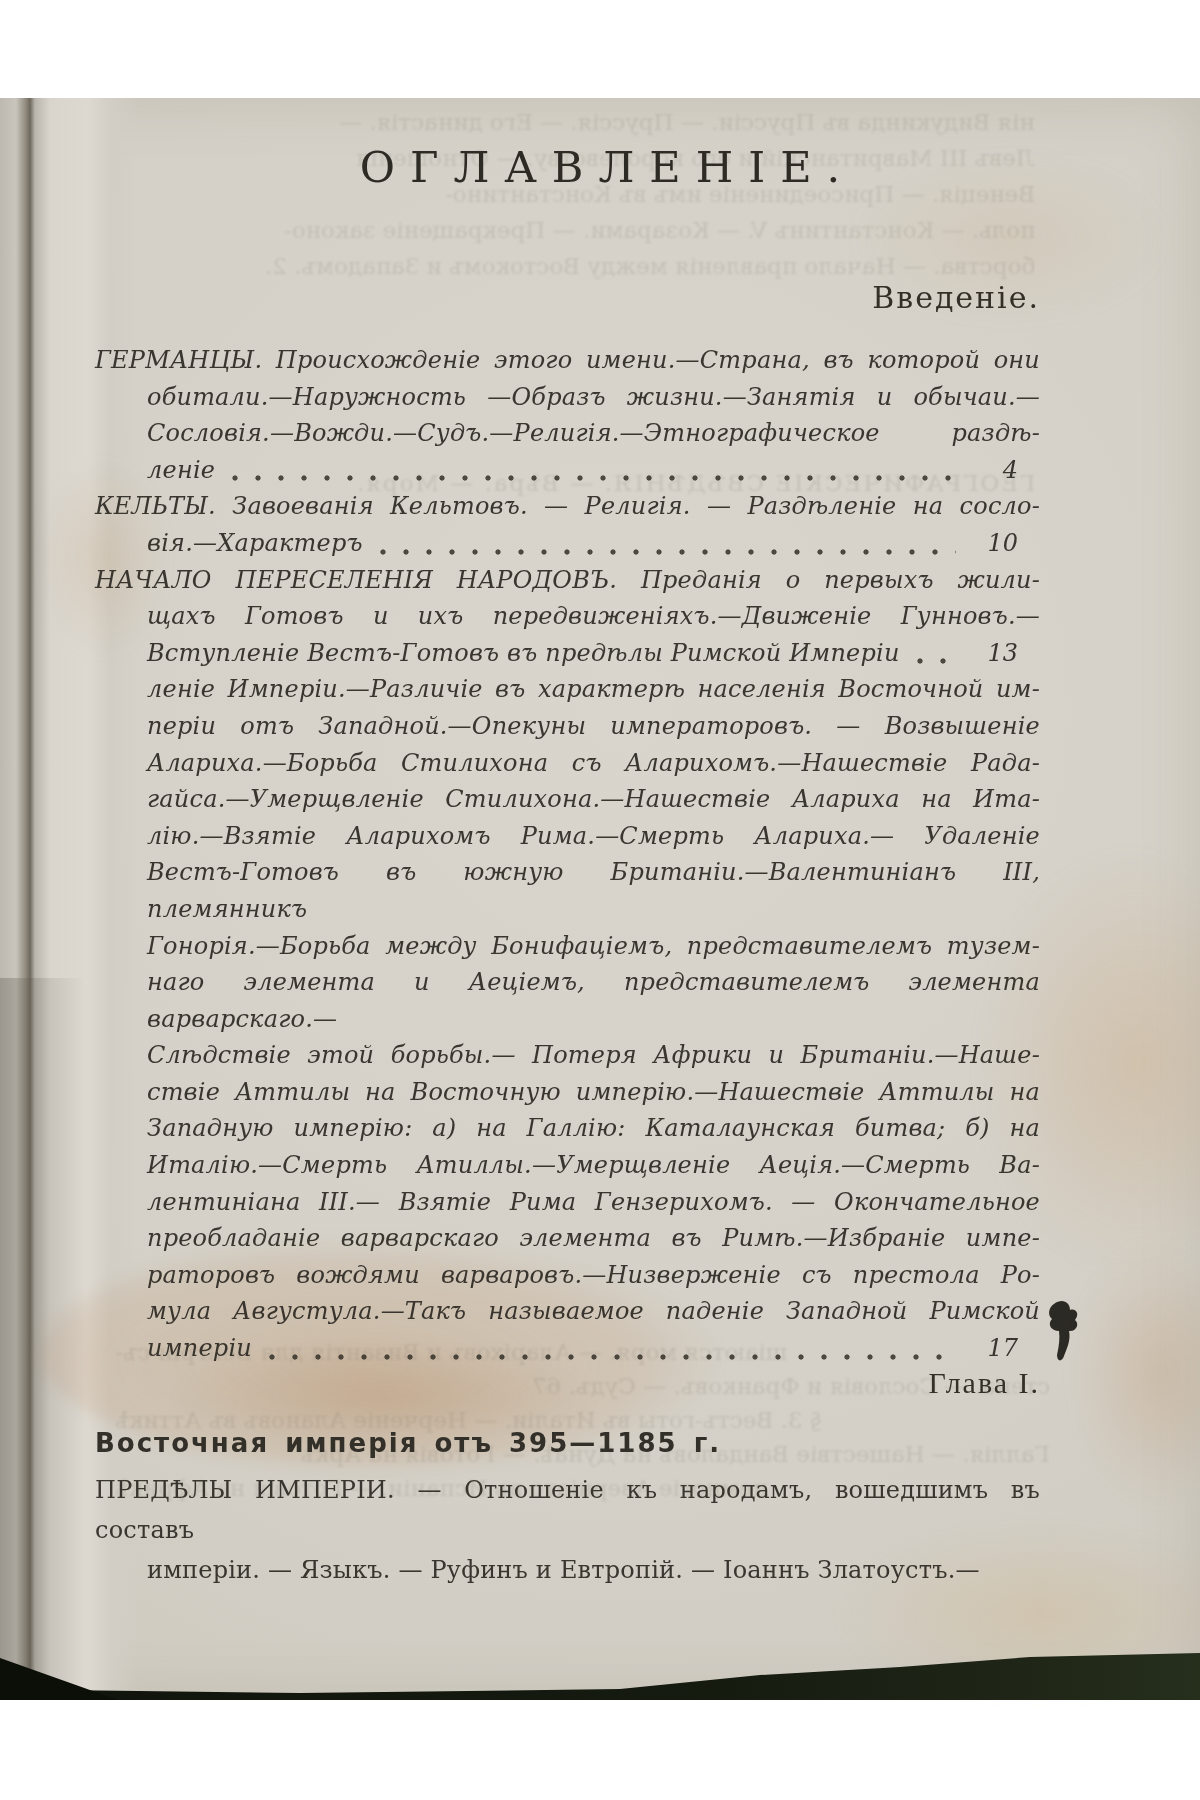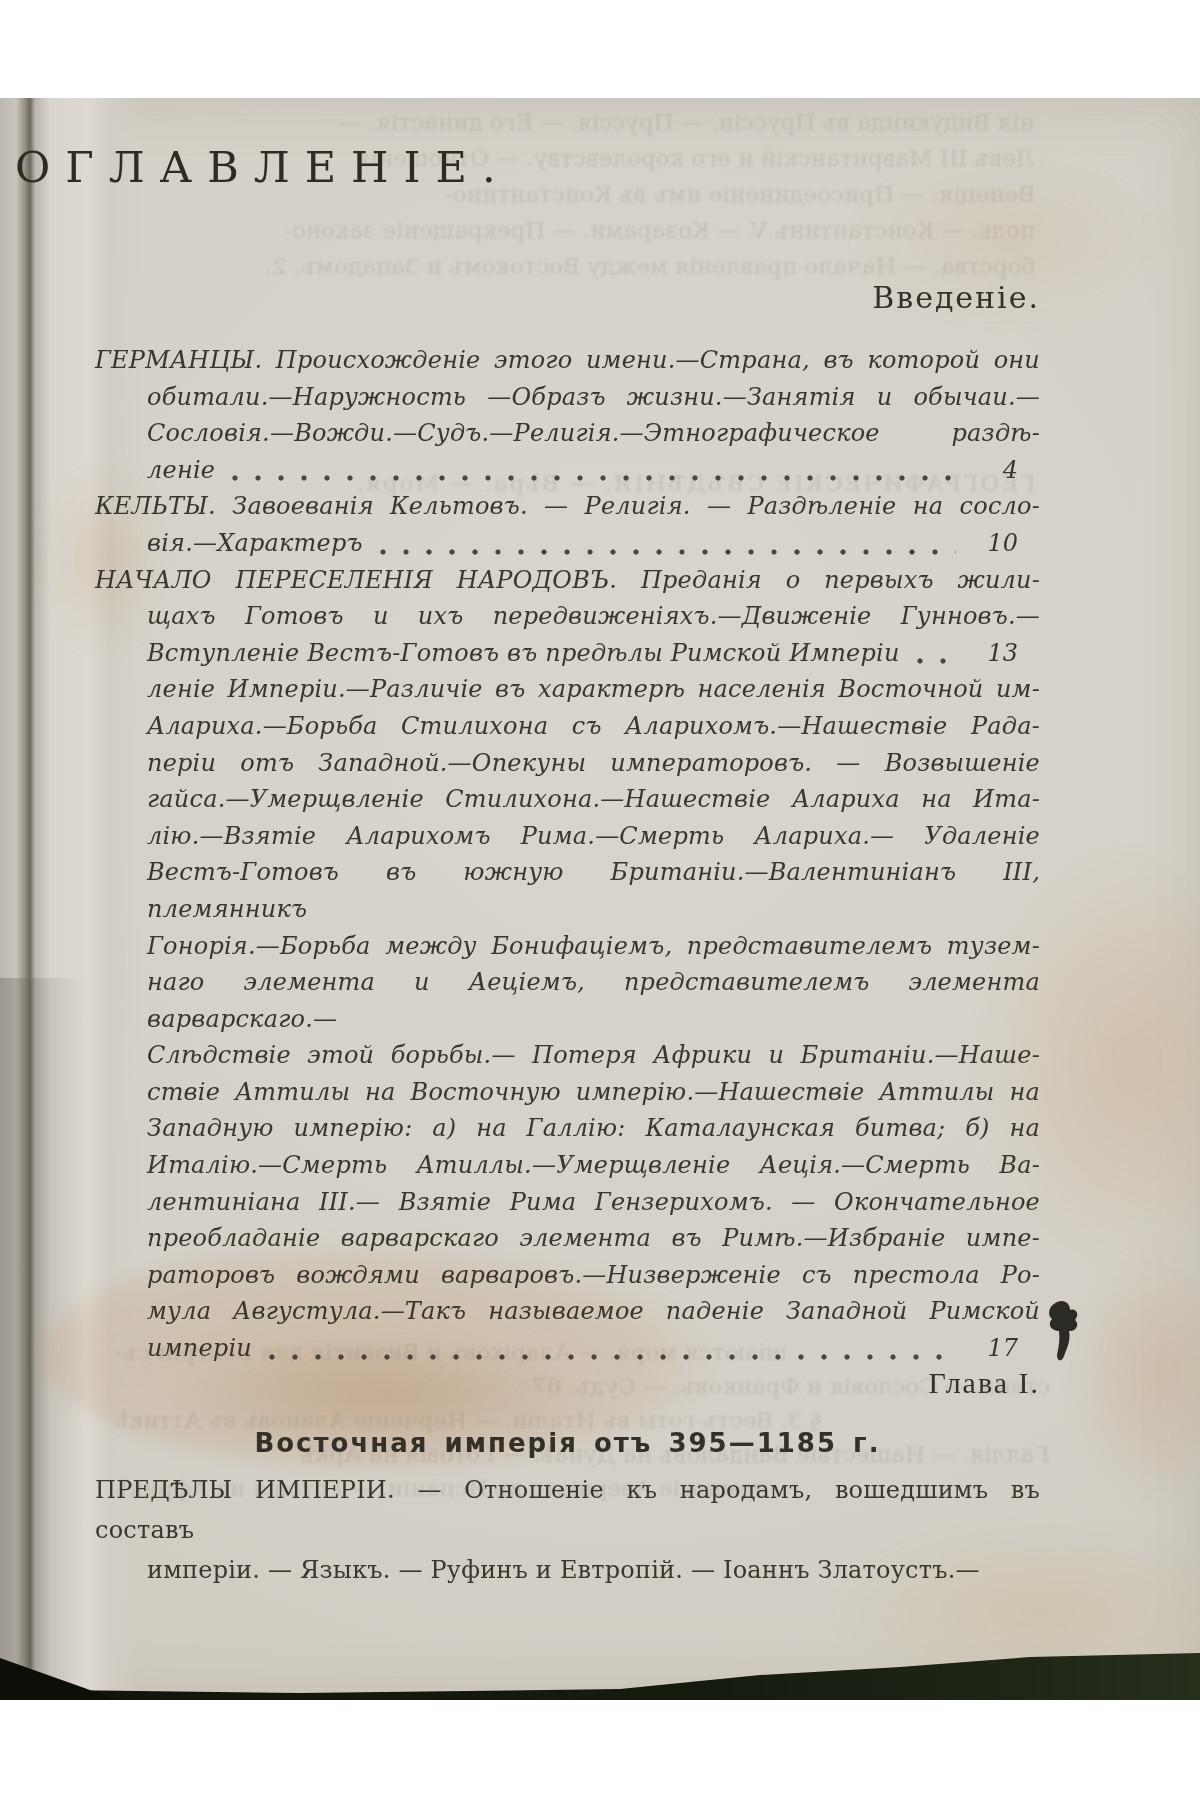--- a/index.html
+++ b/index.html
@@ -33,37 +33,37 @@
   #stE {left:38px;  top:360px; width:130px;height:200px;filter:blur(8px);
         background:radial-gradient(ellipse at 50% 50%, rgba(190,150,105,.20), rgba(190,150,105,0) 70%);}
   
   #band{left:0;top:1545px;width:1200px;height:57px;
         background:linear-gradient(90deg,#10140c,#161b10 60%,#1f2617 85%,#262e1c);
         clip-path:polygon(0 34px,60px 47px,300px 50px,620px 46px,760px 32px,900px 24px,1030px 14px,1200px 10px,1200px 57px,0 57px);}
   #wedge{left:0;top:1560px;width:118px;height:42px;background:#0c0e08;
         clip-path:polygon(0 0,0 42px,118px 42px);}
   
   .ink{color:rgba(45,42,35,.93);}
-  #title{position:absolute;left:0;top:44px;width:100%;
+  #title{position:absolute;left:0;top:44px;width:100%;text-align:center;
          font-size:43px;letter-spacing:15px;text-indent:15px;color:#2e2b25;}
   #vved {position:absolute;left:95px;right:160px;top:182px;text-align:right;
          font-size:30px;letter-spacing:2px;color:#343028;}
   #tocMain{position:absolute;left:95px;right:160px;top:244px;font-size:24px;line-height:36.6px;font-style:italic;}
   .tl{white-space:normal;}
   .tl .tl-text{letter-spacing:.2px;}
   .ind{padding-left:52px;}
   .just{text-align:justify;text-align-last:justify;}
   .lrow{display:flex;align-items:flex-start;}
   .leader{flex:1;height:6px;align-self:flex-end;margin:0 4px 7px 12px;
           background-image:radial-gradient(circle at 8px 3px, rgba(52,48,40,.85) 2.2px, rgba(0,0,0,0) 3px);
           background-size:23px 6px;background-repeat:repeat-x;}
   .pagenum{width:58px;text-align:right;padding-right:22px;flex:0 0 auto;}
   #chapter{position:absolute;left:95px;right:160px;top:1268px;text-align:right;
            font-size:30px;letter-spacing:2px;color:#343028;font-family:Liberation Serif, serif;}
-  #chapsub{position:absolute;left:95px;right:160px;top:1330px;text-align:center;
+  #chapsub{position:absolute;left:95px;right:160px;top:1330px;text-align:left;
            font-family:"DejaVu Sans", sans-serif;font-weight:bold;font-size:26px;
            letter-spacing:2px;word-spacing:5px;color:#33302a;}
   #tocCh1{position:absolute;left:95px;right:160px;top:1372px;font-size:24px;line-height:40px;}
   
   .ghostbox{position:absolute;font-size:23px;color:#6f695c;}
   .ghostbox .gl{white-space:nowrap;overflow:hidden;}
   .ghostbox .gl span{display:inline-block;transform:scaleX(-1);filter:blur(1.3px);opacity:.17;}
   #ghTop{left:210px;right:165px;top:6px;line-height:36px;text-align:right;}
   #ghMid{left:300px;right:165px;top:368px;line-height:34px;text-align:right;letter-spacing:2px;}
   #ghLow{left:115px;right:150px;top:1237px;line-height:34px;}
@@ -124,22 +124,22 @@
           <span class="pagenum">10</span>
         </div>
         <div class="tl just"><span class="tl-text">НАЧАЛО ПЕРЕСЕЛЕНІЯ НАРОДОВЪ. Преданія о первыхъ жили-</span></div>
         <div class="tl ind just"><span class="tl-text">щахъ Готовъ и ихъ передвиженіяхъ.—Движеніе Гунновъ.—</span></div>
         <div class="tl ind lrow">
           <span class="tl-text">Вступленіе Вестъ-Готовъ въ предѣлы Римской Имперіи</span>
           <span class="leader"></span>
           <span class="pagenum">13</span>
         </div>
         <div class="tl ind just"><span class="tl-text">леніе Имперіи.—Различіе въ характерѣ населенія Восточной им-</span></div>
+        <div class="tl ind just"><span class="tl-text">періи отъ Западной.—Опекуны императоровъ. — Возвышеніе</span></div>
         <div class="tl ind just"><span class="tl-text">Алариха.—Борьба Стилихона съ Аларихомъ.—Нашествіе Рада-</span></div>
-        <div class="tl ind just"><span class="tl-text">періи отъ Западной.—Опекуны императоровъ. — Возвышеніе</span></div>
         <div class="tl ind just"><span class="tl-text">гайса.—Умерщвленіе Стилихона.—Нашествіе Алариха на Ита-</span></div>
         <div class="tl ind just"><span class="tl-text">лію.—Взятіе Аларихомъ Рима.—Смерть Алариха.— Удаленіе</span></div>
         <div class="tl ind just"><span class="tl-text">Вестъ-Готовъ въ южную Британіи.—Валентиніанъ III, племянникъ</span></div>
         <div class="tl ind just"><span class="tl-text">Гонорія.—Борьба между Бонифаціемъ, представителемъ тузем-</span></div>
         <div class="tl ind just"><span class="tl-text">наго элемента и Аеціемъ, представителемъ элемента варварскаго.—</span></div>
         <div class="tl ind just"><span class="tl-text">Слѣдствіе этой борьбы.— Потеря Африки и Британіи.—Наше-</span></div>
         <div class="tl ind just"><span class="tl-text">ствіе Аттилы на Восточную имперію.—Нашествіе Аттилы на</span></div>
         <div class="tl ind just"><span class="tl-text">Западную имперію: а) на Галлію: Каталаунская битва; б) на</span></div>
         <div class="tl ind just"><span class="tl-text">Италію.—Смерть Атиллы.—Умерщвленіе Аеція.—Смерть Ва-</span></div>
         <div class="tl ind just"><span class="tl-text">лентиніана III.— Взятіе Рима Гензерихомъ. — Окончательное</span></div>

